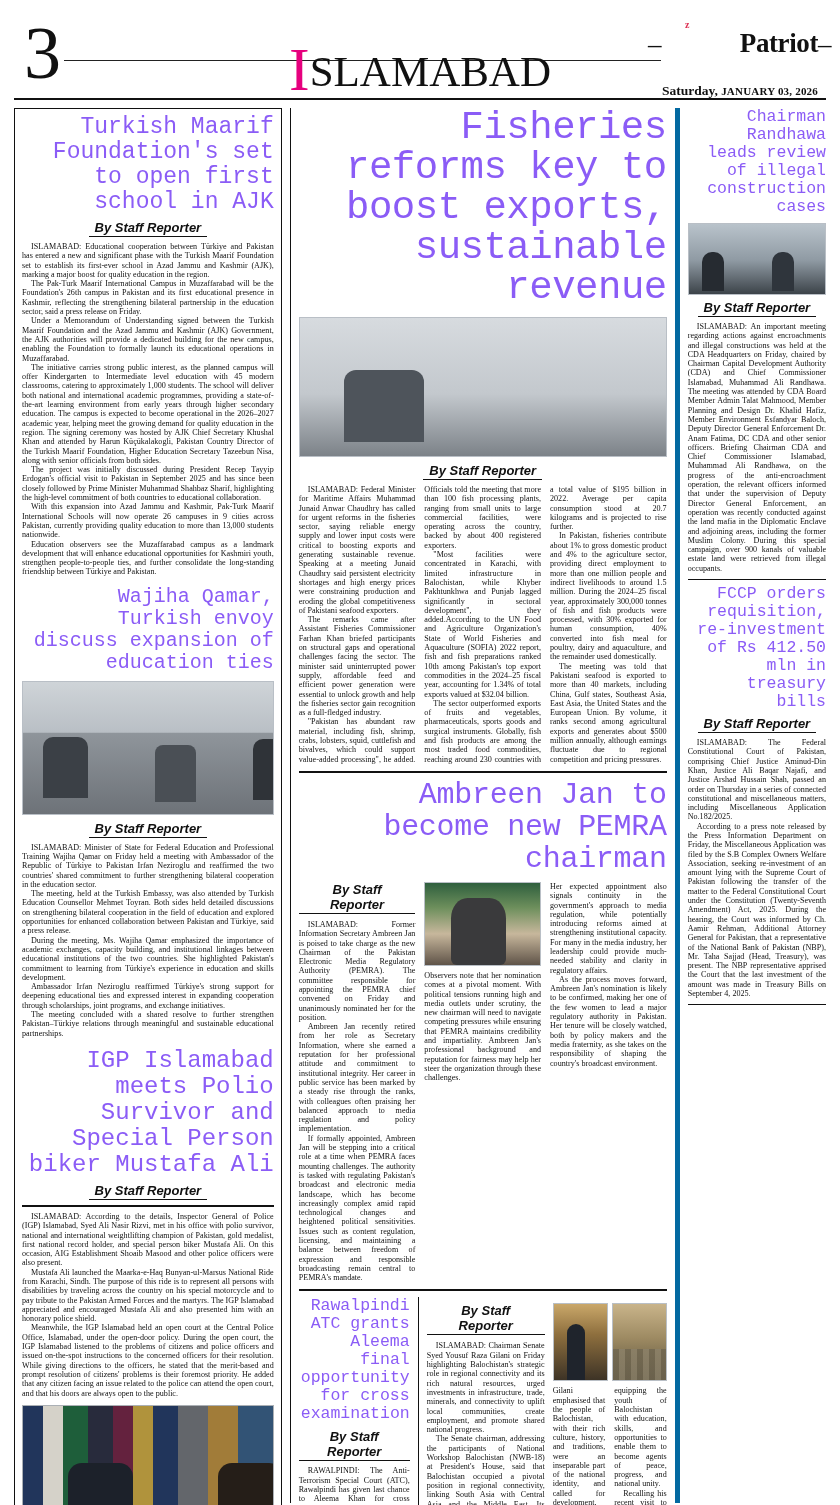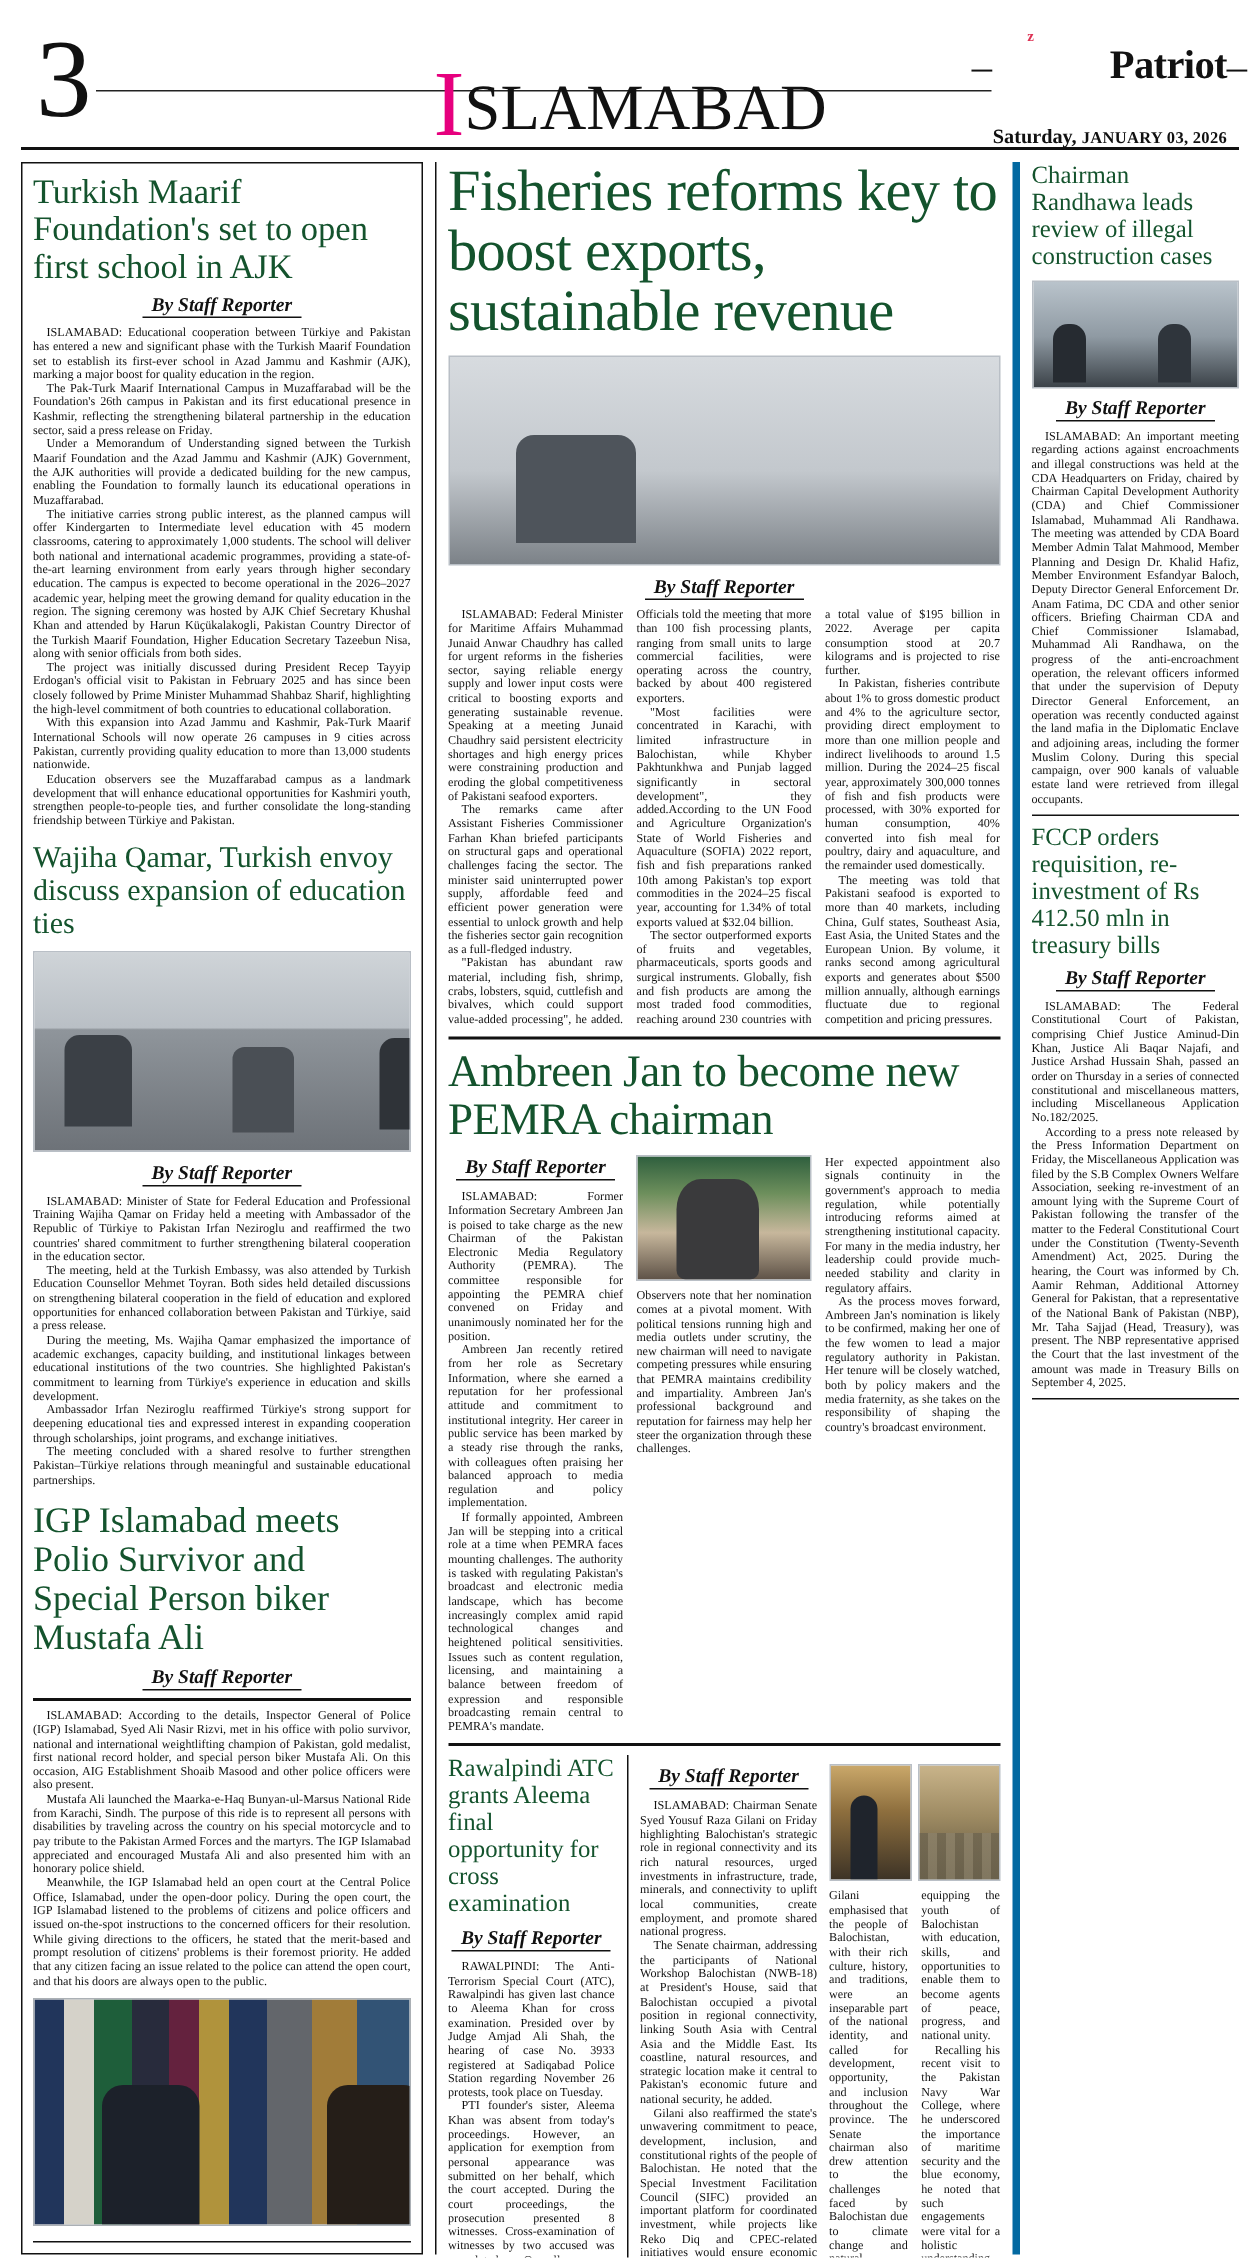--- a/index.html
+++ b/index.html
@@ -42,34 +42,34 @@
   
   .grid { display:flex; gap:0; margin-top:8px; height:1395px; }
   .col-l { width:278px; padding-right:8px; border-right:1px solid #111; }
   .col-c { width:384px; padding:0 8px; }
   .col-r { width:152px; padding-left:8px; border-left:5px solid #0369a1; }
 
   
   .boxed { border:1px solid #111; padding:6px 7px 7px 7px; }
 
   h1.hl, h2.hl, h3.hl {
-    margin:0; text-align:left; font-weight:400;
-    font-family:Liberation Serif, serif; color:#14532d;
+    margin:0; text-align:right; font-weight:400;
+    font-family:Liberation Mono, monospace; color:#8b5cf6;
   }
   .hl-serif-lg { font-size:23px; line-height:25px; }
   .hl-serif-md { font-size:20px; line-height:22px; }
   .hl-serif-sm { font-size:16.5px; line-height:18px; }
   .hl-bold-xl { font-weight:700; font-size:39px; line-height:40px; letter-spacing:-0.5px; }
   .hl-bold-lg { font-weight:700; font-size:30px; line-height:32px; letter-spacing:-0.3px; }
   .hl-bold-md { font-weight:700; font-size:24px; line-height:26px; }
 
   .byline {
     text-align:center; font-style:italic; font-weight:700;
     font-size:13px; line-height:15px; margin:5px 0 3px 0;
-    padding-bottom:2px; font-family:Liberation Serif, serif;
+    padding-bottom:2px; font-family:Liberation Sans, sans-serif;
   }
   .byline span { border-bottom:1px solid #111; padding:0 6px 1px 6px; display:inline-block; }
   .bylinerule { border-top:2px solid #111; margin:2px 0 5px 0; }
 
   .body { font-size:8.1px; line-height:9.3px; text-align:justify; hyphens:auto; }
   .body p { margin:0; text-indent:9px; }
   .body p:first-child { text-indent:9px; }
   .cols2 { column-count:2; column-gap:9px; column-rule:none; }
   .cols3 { column-count:3; column-gap:9px; }
 
@@ -125,21 +125,21 @@
     <div class="col-l">
 
       <div class="boxed">
         <h2 class="hl hl-serif-lg">Turkish Maarif Foundation's set to open first school in AJK</h2>
         <div class="byline"><span>By Staff Reporter</span></div>
         <div class="body">
           <p>ISLAMABAD: Educational cooperation between Türkiye and Pakistan has entered a new and significant phase with the Turkish Maarif Foundation set to establish its first-ever school in Azad Jammu and Kashmir (AJK), marking a major boost for quality education in the region.</p>
           <p>The Pak-Turk Maarif International Campus in Muzaffarabad will be the Foundation's 26th campus in Pakistan and its first educational presence in Kashmir, reflecting the strengthening bilateral partnership in the education sector, said a press release on Friday.</p>
           <p>Under a Memorandum of Understanding signed between the Turkish Maarif Foundation and the Azad Jammu and Kashmir (AJK) Government, the AJK authorities will provide a dedicated building for the new campus, enabling the Foundation to formally launch its educational operations in Muzaffarabad.</p>
           <p>The initiative carries strong public interest, as the planned campus will offer Kindergarten to Intermediate level education with 45 modern classrooms, catering to approximately 1,000 students. The school will deliver both national and international academic programmes, providing a state-of-the-art learning environment from early years through higher secondary education. The campus is expected to become operational in the 2026–2027 academic year, helping meet the growing demand for quality education in the region. The signing ceremony was hosted by AJK Chief Secretary Khushal Khan and attended by Harun Küçükalakogli, Pakistan Country Director of the Turkish Maarif Foundation, Higher Education Secretary Tazeebun Nisa, along with senior officials from both sides.</p>
-          <p>The project was initially discussed during President Recep Tayyip Erdogan's official visit to Pakistan in February 2025 and has since been closely followed by Prime Minister Muhammad Shahbaz Sharif, highlighting the high-level commitment of both countries to educational collaboration.</p>
+          <p>The project was initially discussed during President Recep Tayyip Erdogan's official visit to Pakistan in September 2025 and has since been closely followed by Prime Minister Muhammad Shahbaz Sharif, highlighting the high-level commitment of both countries to educational collaboration.</p>
           <p>With this expansion into Azad Jammu and Kashmir, Pak-Turk Maarif International Schools will now operate 26 campuses in 9 cities across Pakistan, currently providing quality education to more than 13,000 students nationwide.</p>
           <p>Education observers see the Muzaffarabad campus as a landmark development that will enhance educational opportunities for Kashmiri youth, strengthen people-to-people ties, and further consolidate the long-standing friendship between Türkiye and Pakistan.</p>
         </div>
 
         <h2 class="hl hl-serif-md" style="margin-top:9px;">Wajiha Qamar, Turkish envoy discuss expansion of education ties</h2>
         <div class="photo ph-meeting" style="height:134px;margin-top:7px;"></div>
         <div class="byline" style="margin-top:6px;"><span>By Staff Reporter</span></div>
         <div class="body">
           <p>ISLAMABAD: Minister of State for Federal Education and Professional Training Wajiha Qamar on Friday held a meeting with Ambassador of the Republic of Türkiye to Pakistan Irfan Neziroglu and reaffirmed the two countries' shared commitment to further strengthening bilateral cooperation in the education sector.</p>
           <p>The meeting, held at the Turkish Embassy, was also attended by Turkish Education Counsellor Mehmet Toyran. Both sides held detailed discussions on strengthening bilateral cooperation in the field of education and explored opportunities for enhanced collaboration between Pakistan and Türkiye, said a press release.</p>

